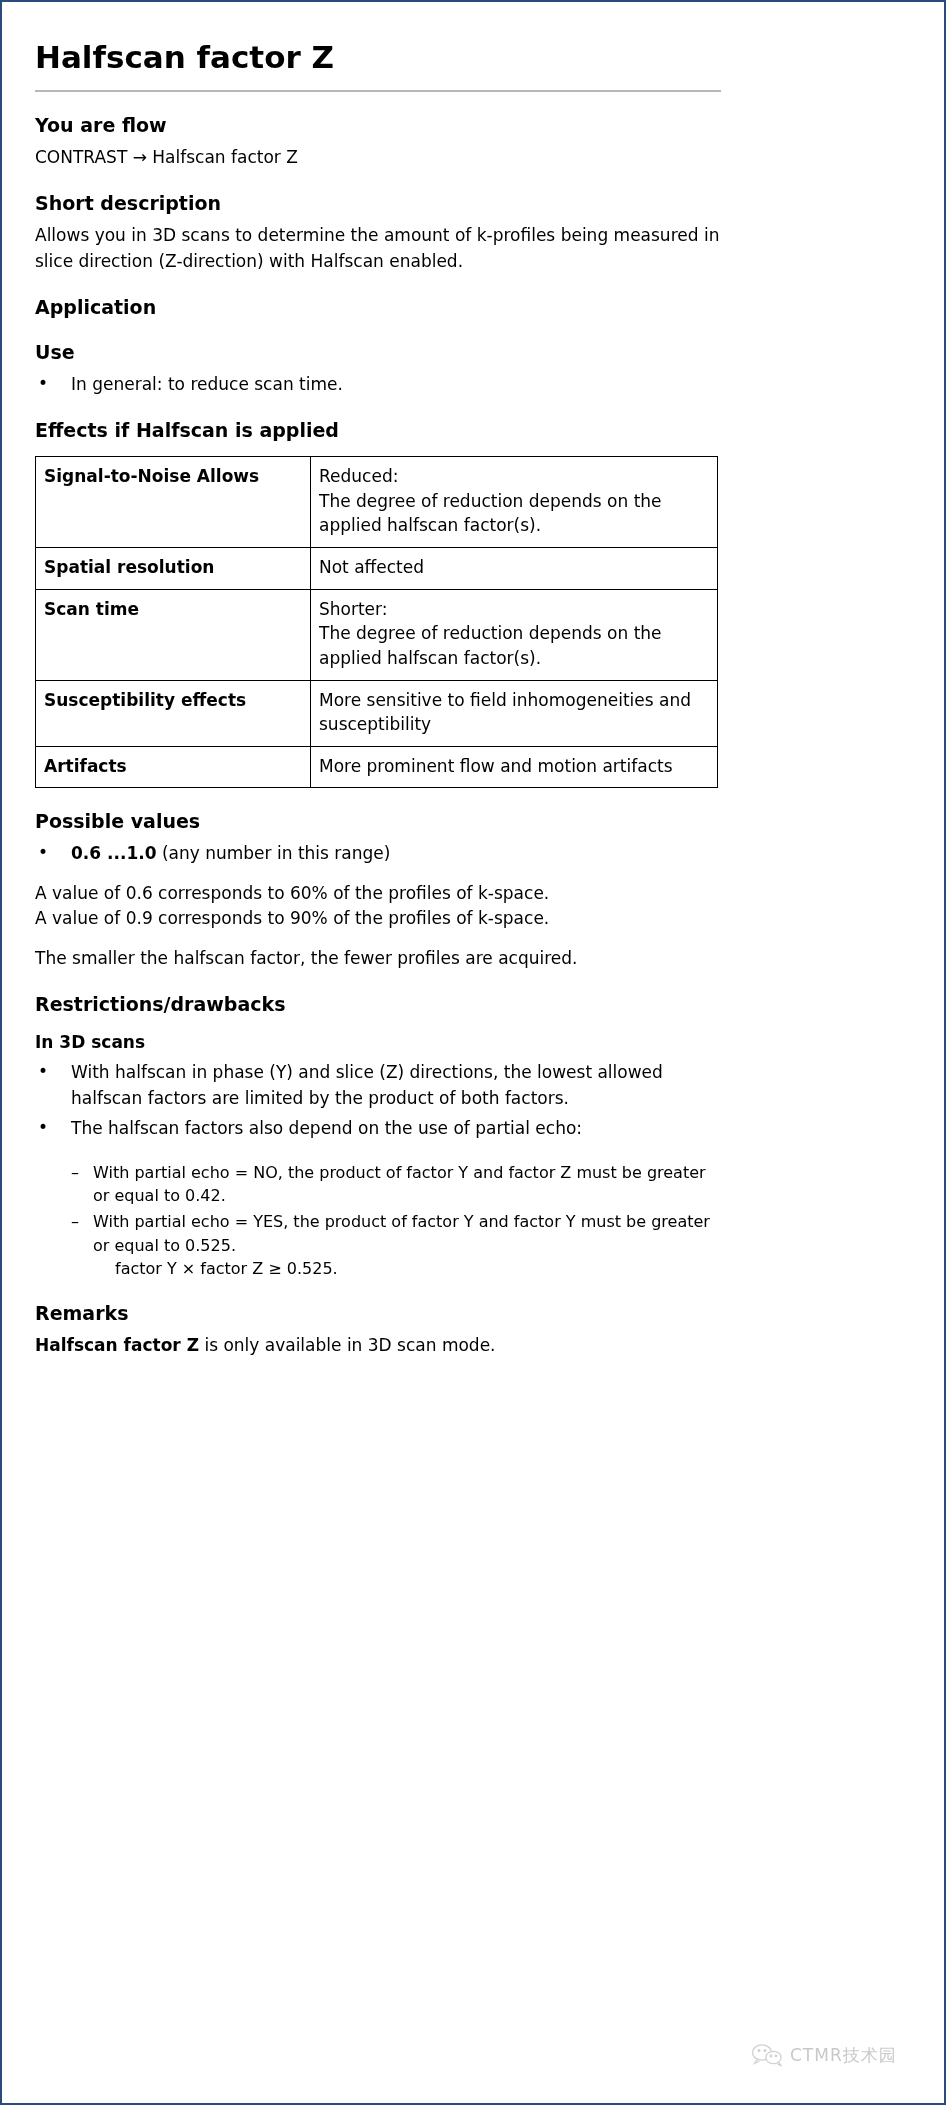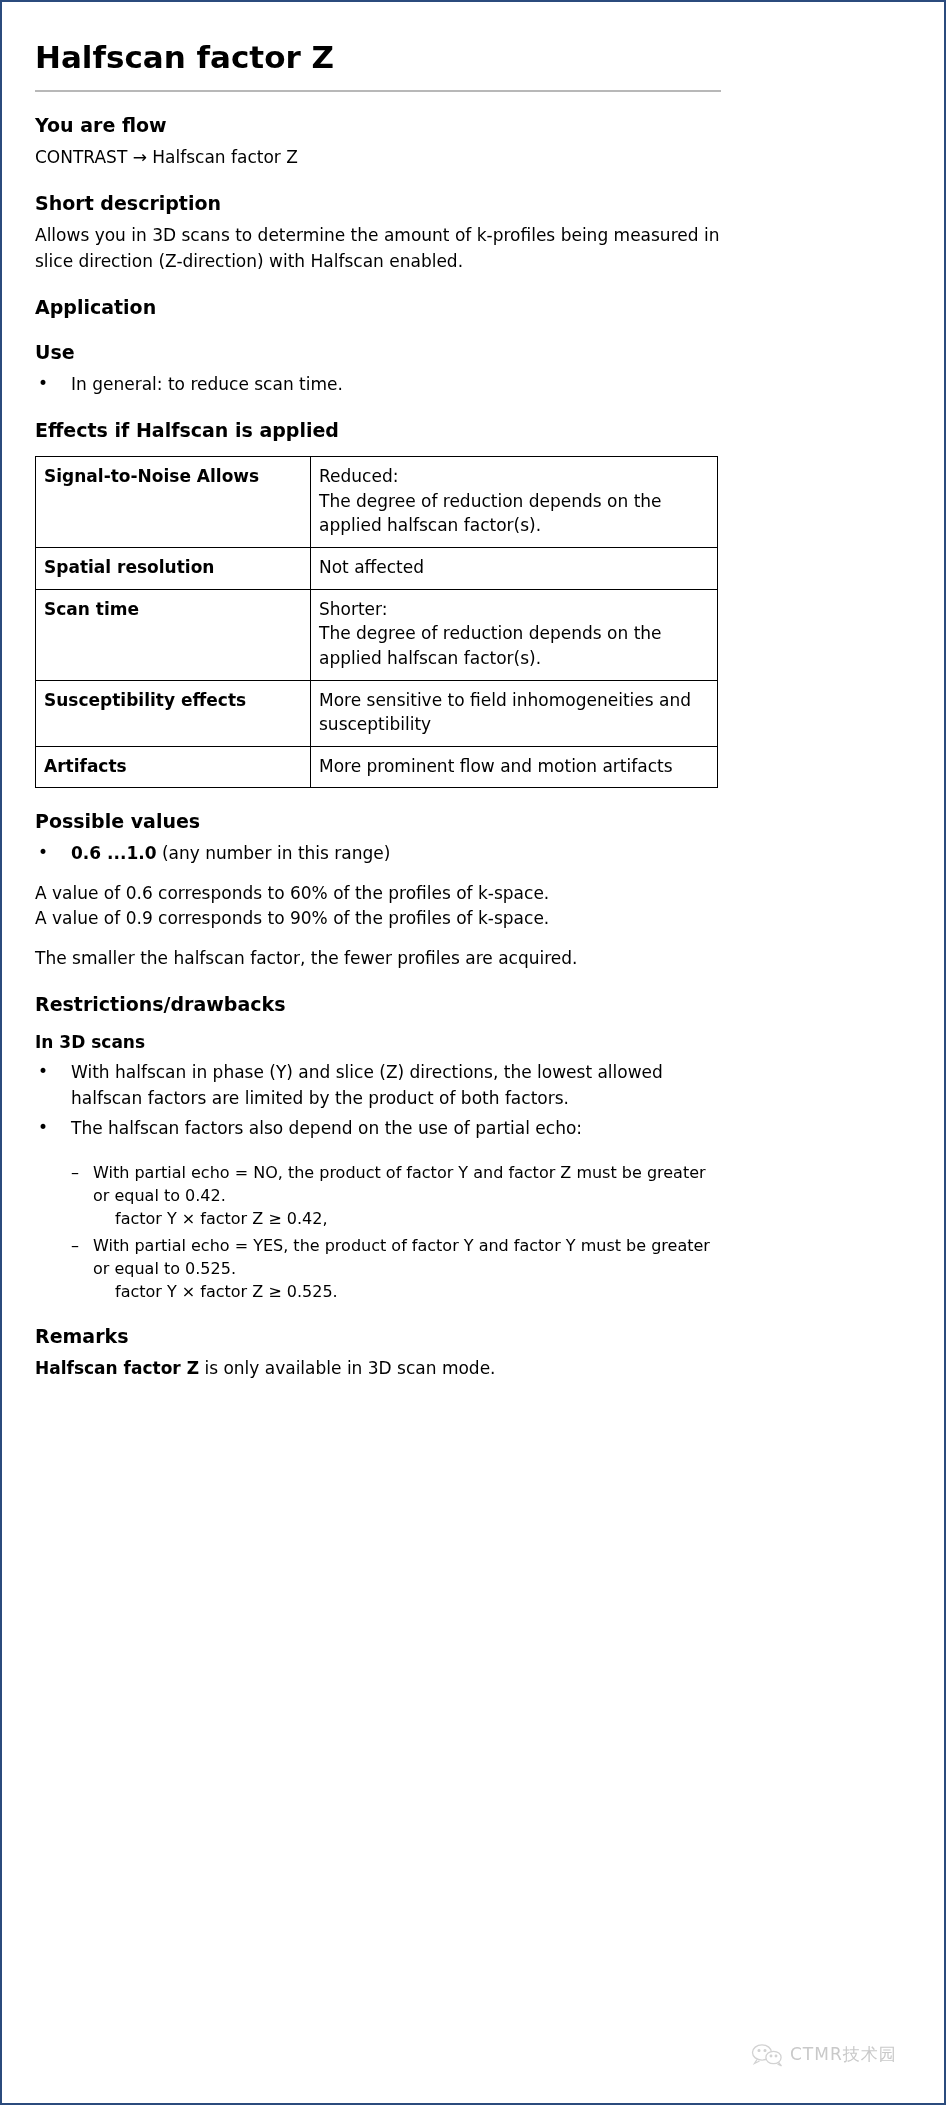--- a/index.html
+++ b/index.html
@@ -118,20 +118,21 @@
   table.effects td.v { width: 390px; }
   .pad-row td { padding-bottom: 30px; }
   b.inline { font-weight: bold; }
   .spacer8 { height: 8px; }
   .spacer14 { height: 14px; }
   .watermark {
     position: absolute;
     left: 748px;
     top: 2041px;
     display: flex;
+    align-items: center;
     gap: 6px;
     color: #cfcfcf;
     font-size: 17px;
     letter-spacing: 1px;
     font-family: "DejaVu Sans", "Liberation Sans", sans-serif;
     white-space: nowrap;
   }
   .watermark svg { display: block; }
   .wm-text { color: #c9c9c9; }
 </style>
@@ -198,21 +199,20 @@
     <h2 class="sec">Restrictions/drawbacks</h2>
     <h3 class="sub">In 3D scans</h3>
 
     <ul class="bl">
       <li>With halfscan in phase (Y) and slice (Z) directions, the lowest allowed halfscan factors are limited by the product of both factors.</li>
       <li>
         <span>The halfscan factors also depend on the use of partial echo:</span>
         <ul class="dash">
           <li>
             <span>With partial echo = NO, the product of factor Y and factor Z must be greater or equal to 0.42.</span>
-            <span class="sub-indent">factor Y × factor Z ≥ 0.42,</span>
           </li>
           <li>
             <span>With partial echo = YES, the product of factor Y and factor Y must be greater or equal to 0.525.</span>
             <span class="sub-indent">factor Y × factor Z ≥ 0.525.</span>
           </li>
         </ul>
       </li>
     </ul>
 
     <h2 class="sec">Remarks</h2>

